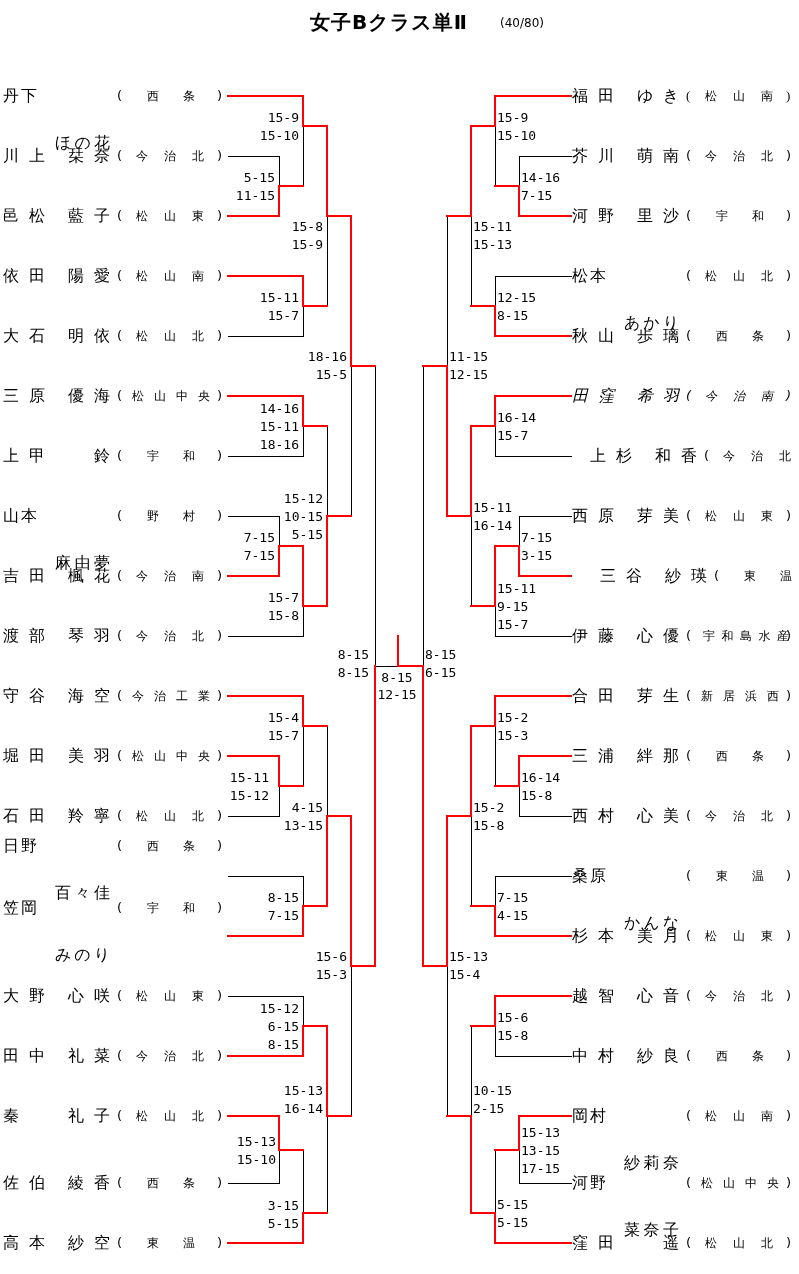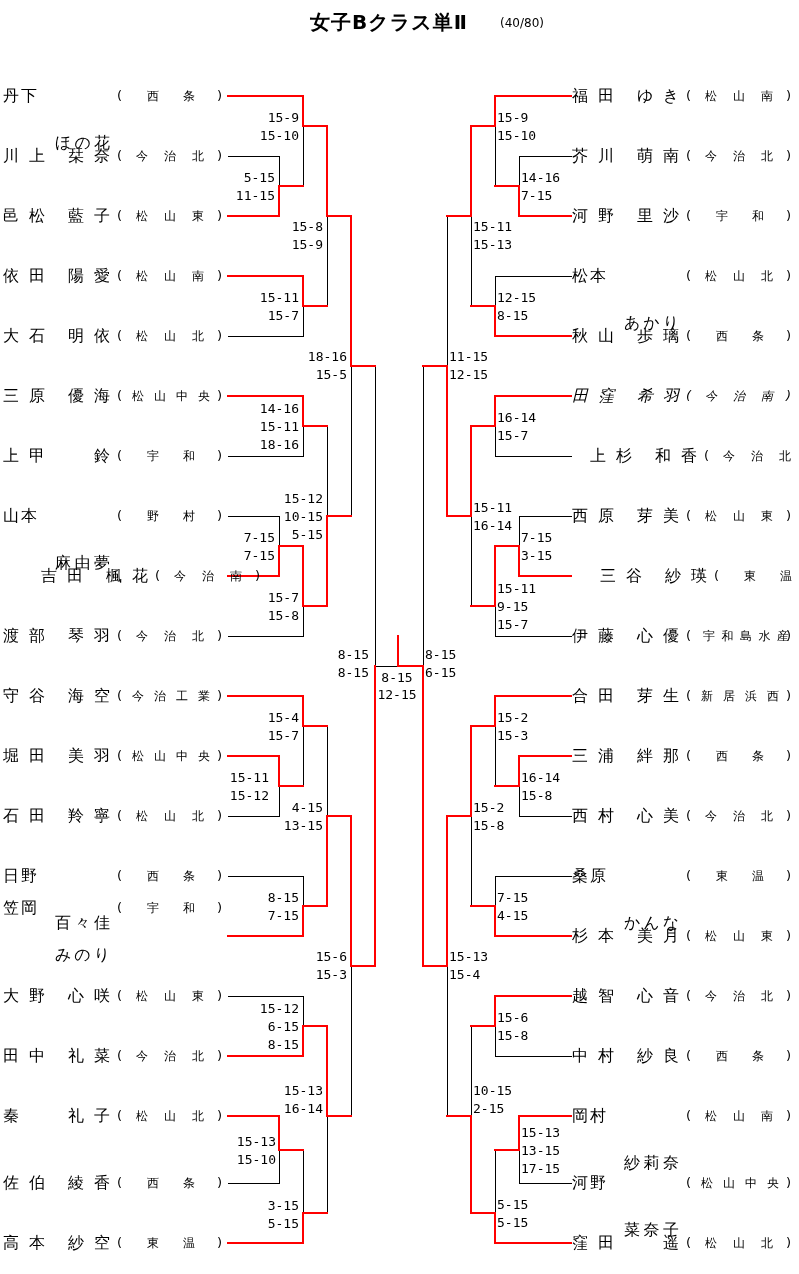--- a/index.html
+++ b/index.html
@@ -157,21 +157,21 @@
       <span class="school sc-2">宇和</span>
       <span class="paren pc">)</span>
     </div>
     <div class="player" style="left: 3px; top: 506px;">
       <span class="fam fam-tight">山本</span>
       <span class="giv giv-3">麻由夢</span>
       <span class="paren po">(</span>
       <span class="school sc-2">野村</span>
       <span class="paren pc">)</span>
     </div>
-    <div class="player" style="left: 3px; top: 566px; margin-left: 38px;">
+    <div class="player" style="left: 3px; top: 566px;">
       <span class="fam">吉田</span>
       <span class="giv giv-2">楓花</span>
       <span class="paren po">(</span>
       <span class="school sc-3">今治南</span>
       <span class="paren pc">)</span>
     </div>
     <div class="player" style="left: 3px; top: 626px;">
       <span class="fam">渡部</span>
       <span class="giv giv-2">琴羽</span>
       <span class="paren po">(</span>
@@ -192,21 +192,21 @@
       <span class="school sc-4">松山中央</span>
       <span class="paren pc">)</span>
     </div>
     <div class="player" style="left: 3px; top: 806px;">
       <span class="fam">石田</span>
       <span class="giv giv-2">羚寧</span>
       <span class="paren po">(</span>
       <span class="school sc-3">松山北</span>
       <span class="paren pc">)</span>
     </div>
-    <div class="player" style="left: 3px; top: 866px;">
+    <div class="player" style="left: 3px; top: 836px;">
       <span class="fam fam-tight">日野</span>
       <span class="giv giv-3">百々佳</span>
       <span class="paren po">(</span>
       <span class="school sc-2">西条</span>
       <span class="paren pc">)</span>
     </div>
     <div class="player" style="left: 3px; top: 898px;">
       <span class="fam fam-tight">笠岡</span>
       <span class="giv giv-3">みのり</span>
       <span class="paren po">(</span>
@@ -316,21 +316,21 @@
       <div>16-14</div>
     </div>
     <div class="score left-side" style="right: 523px; top: 1133px;">
       <div>15-13</div>
       <div>15-10</div>
     </div>
     <div class="score left-side" style="right: 500px; top: 1197px;">
       <div>3-15</div>
       <div>5-15</div>
     </div>
-    <div class="player" style="left: 572px; top: 86px;">
+    <div class="player" style="left: 572px; top: 86px; font-family: Liberation Serif, serif;">
       <span class="fam">福田</span>
       <span class="giv giv-2">ゆき</span>
       <span class="paren po">(</span>
       <span class="school sc-3">松山南</span>
       <span class="paren pc">)</span>
     </div>
     <div class="player" style="left: 572px; top: 146px;">
       <span class="fam">芥川</span>
       <span class="giv giv-2">萌南</span>
       <span class="paren po">(</span>

